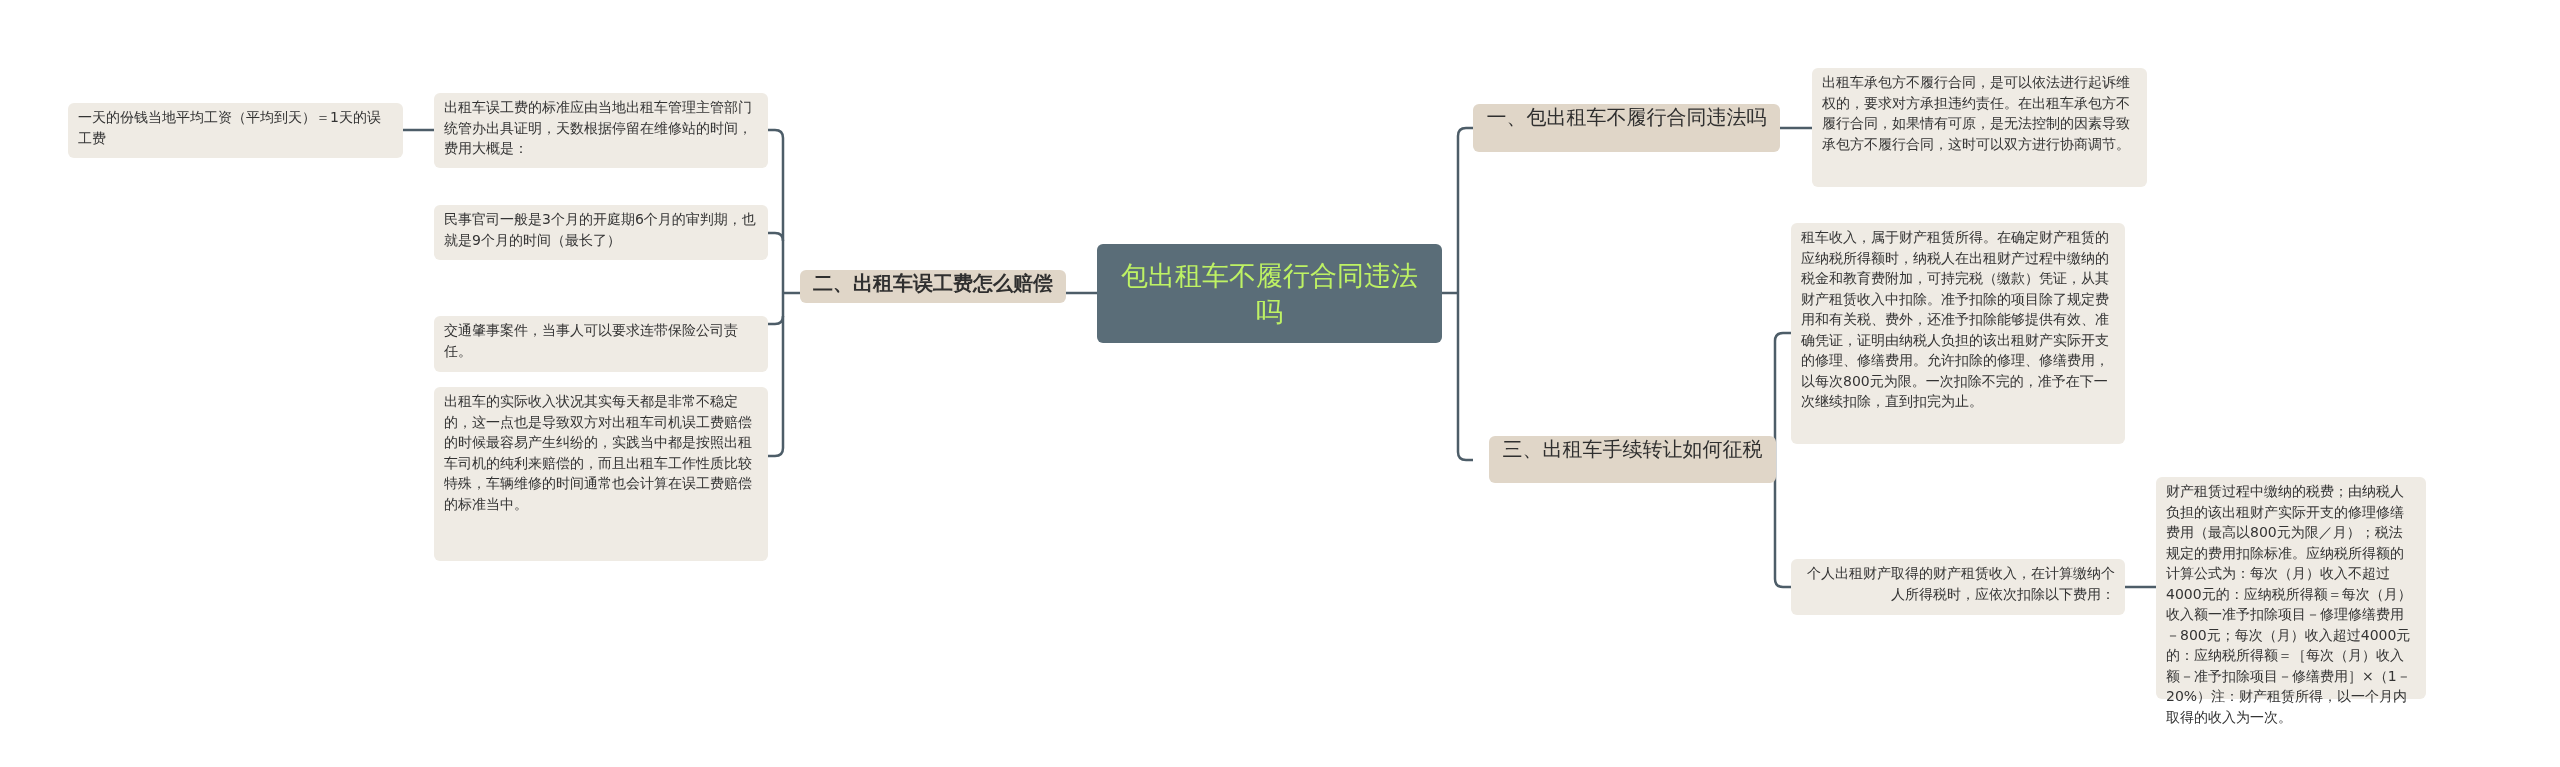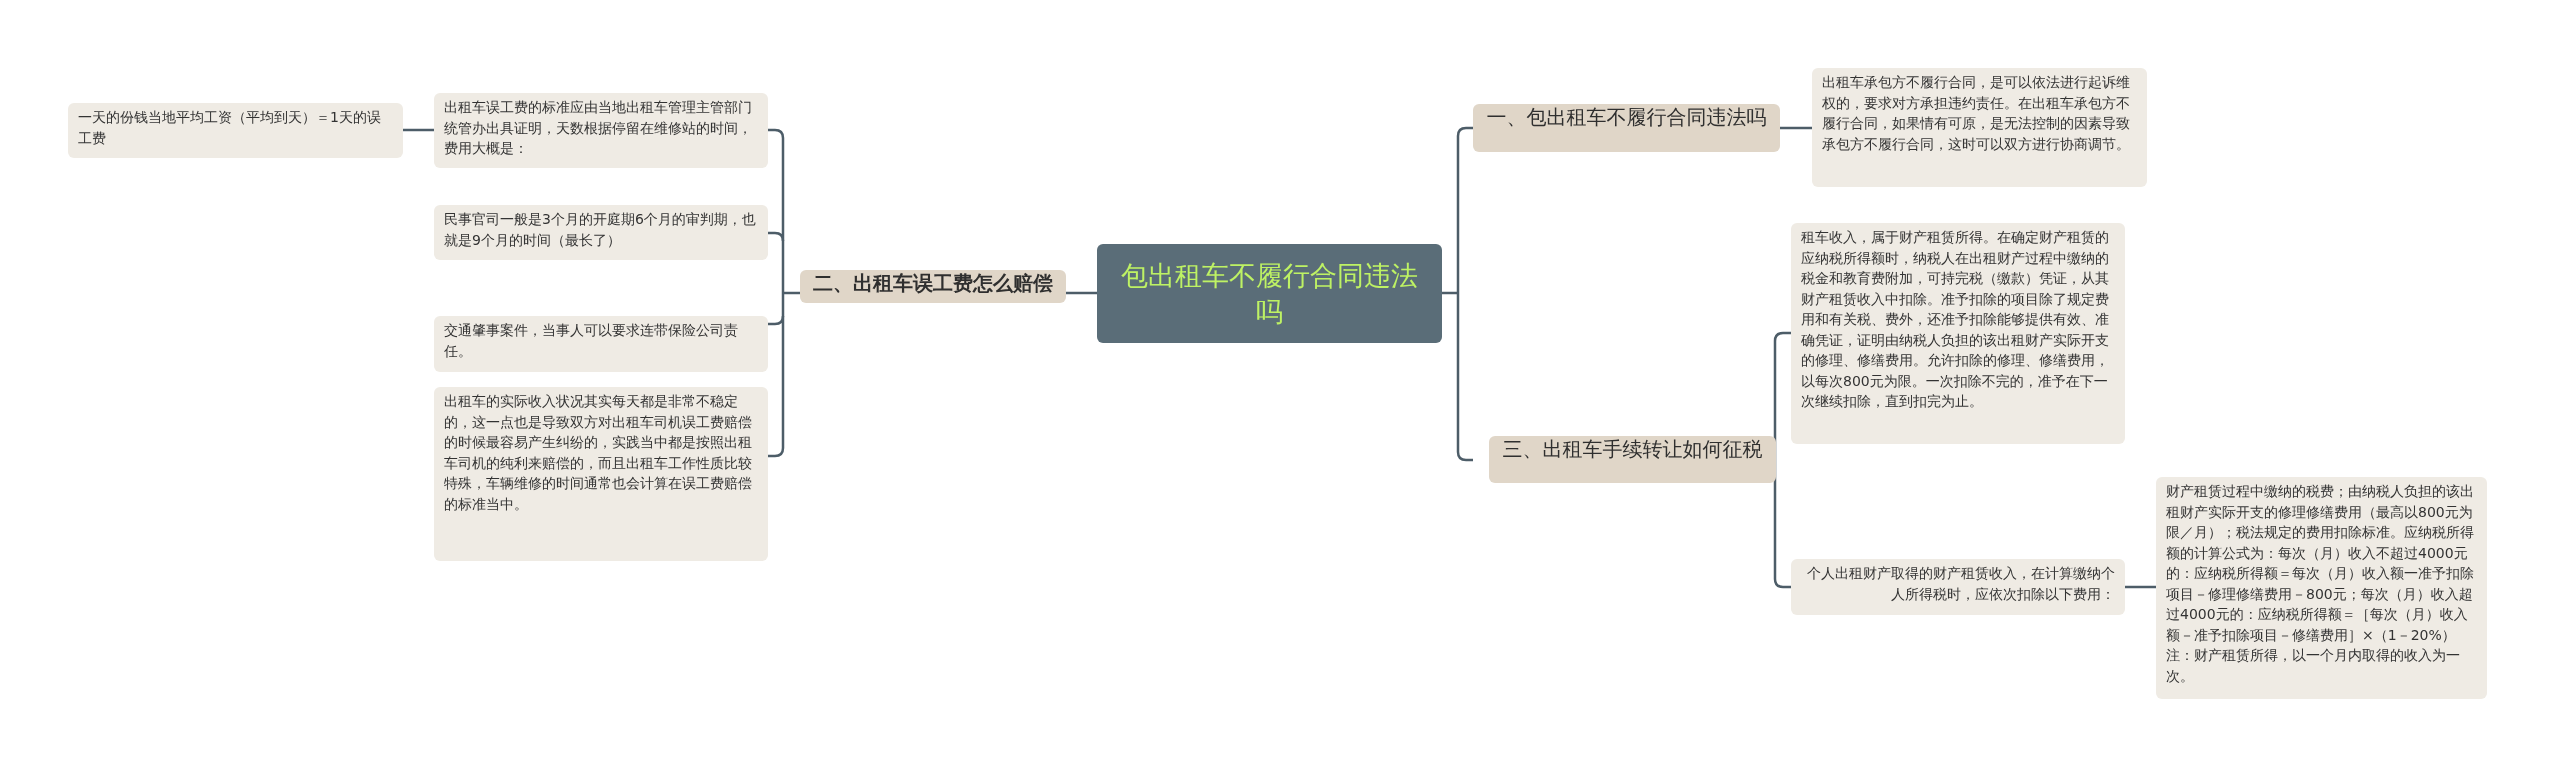--- a/index.html
+++ b/index.html
@@ -71,15 +71,15 @@
 
 <div class="node branch" style="left:1473px;top:436px;width:287px;height:47px;margin-left:16px;">
   <span>三、出租车手续转让如何征税</span>
 </div>
 <div class="node leaf" style="left:1791px;top:223px;width:334px;height:221px;">
   <span>租车收入，属于财产租赁所得。在确定财产租赁的应纳税所得额时，纳税人在出租财产过程中缴纳的税金和教育费附加，可持完税（缴款）凭证，从其财产租赁收入中扣除。准予扣除的项目除了规定费用和有关税、费外，还准予扣除能够提供有效、准确凭证，证明由纳税人负担的该出租财产实际开支的修理、修缮费用。允许扣除的修理、修缮费用，以每次800元为限。一次扣除不完的，准予在下一次继续扣除，直到扣完为止。</span>
 </div>
 <div class="node leaf" style="left:1791px;top:559px;width:334px;height:56px;text-align:right;">
   <span>个人出租财产取得的财产租赁收入，在计算缴纳个人所得税时，应依次扣除以下费用：</span>
 </div>
-<div class="node leaf" style="left:2156px;top:477px;width:331px;height:222px;">
+<div class="node leaf" style="left:2156px;top:477px;width:270px;height:222px;">
   <span>财产租赁过程中缴纳的税费；由纳税人负担的该出租财产实际开支的修理修缮费用（最高以800元为限／月）；税法规定的费用扣除标准。应纳税所得额的计算公式为：每次（月）收入不超过4000元的：应纳税所得额＝每次（月）收入额一准予扣除项目－修理修缮费用－800元；每次（月）收入超过4000元的：应纳税所得额＝［每次（月）收入额－准予扣除项目－修缮费用］×（1－20%）注：财产租赁所得，以一个月内取得的收入为一次。</span>
 </div>
 
 </body></html>

